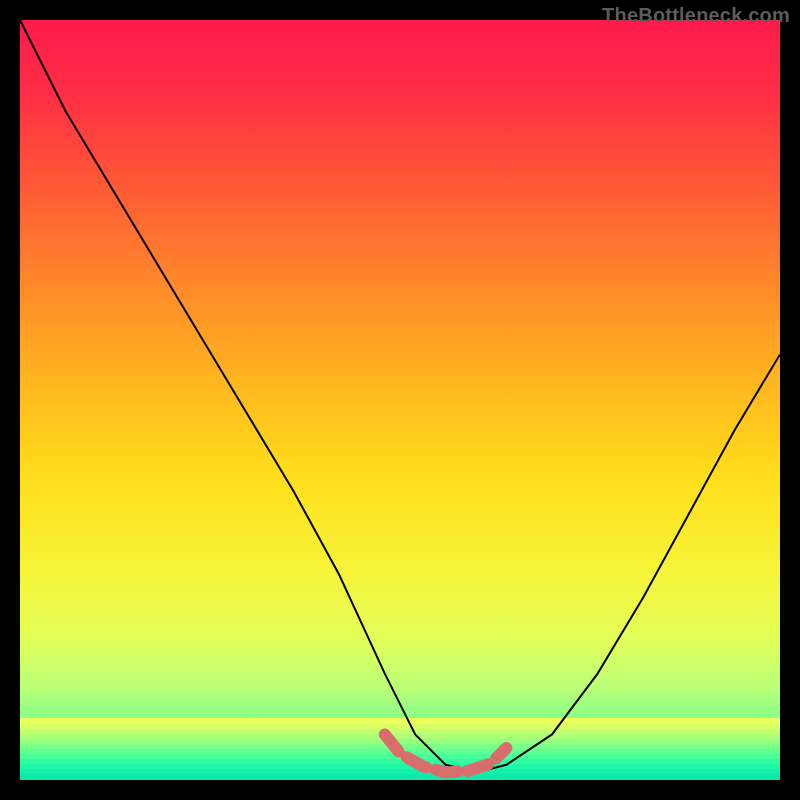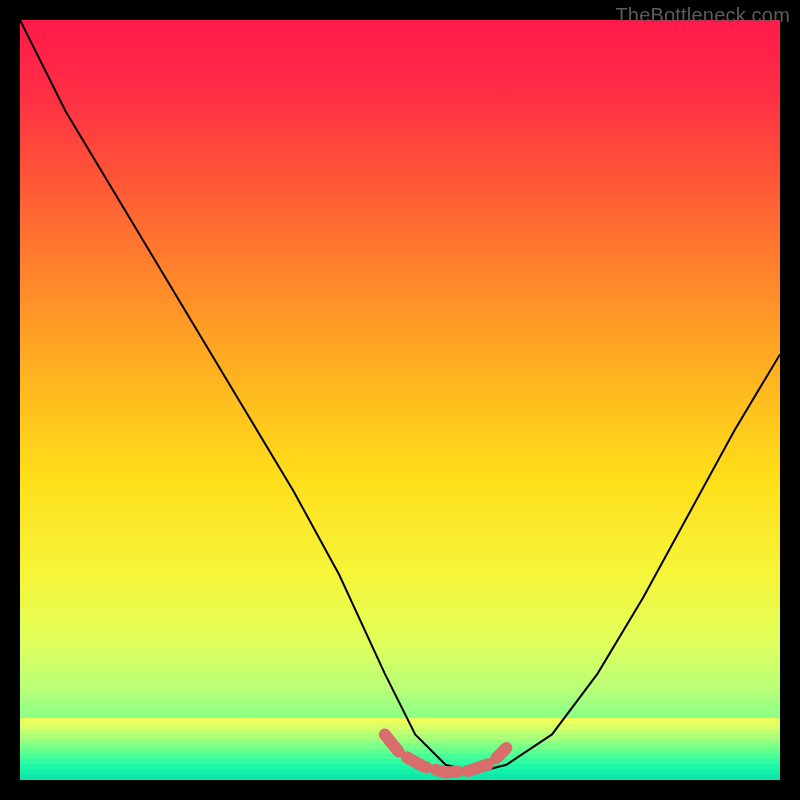--- a/index.html
+++ b/index.html
@@ -23,21 +23,21 @@
     width: 800px;
     height: 800px;
     display: block;
   }
   .watermark {
     position: absolute;
     top: 4px;
     right: 10px;
     color: #5c5c5c;
     font-size: 20px;
-    font-weight: 400;
+    font-weight: 700;
     letter-spacing: 0.2px;
     user-select: none;
   }
 </style>
 </head>
 <body>
 
 <div class="stage">
 
   <svg class="chart" viewBox="0 0 800 800">

